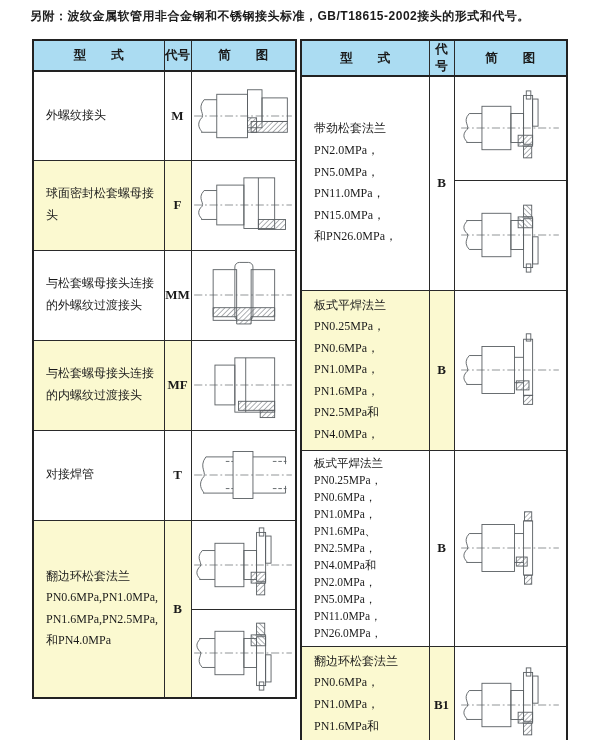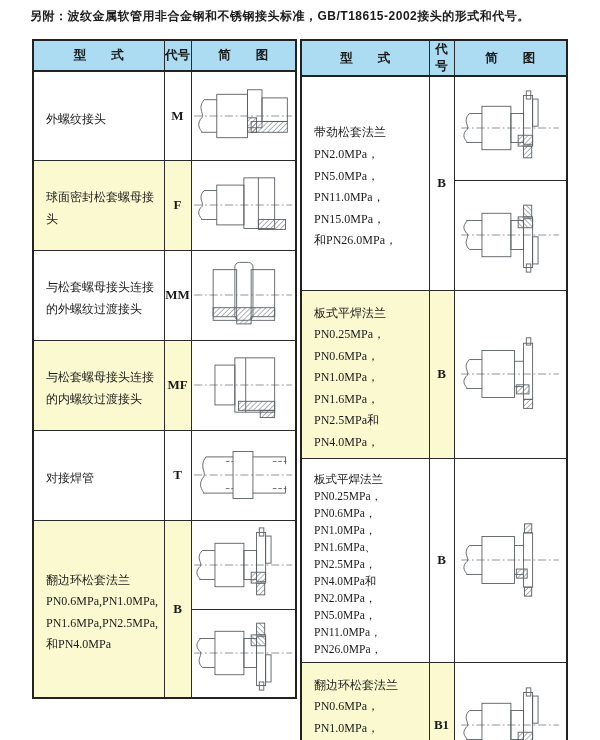--- a/index.html
+++ b/index.html
@@ -17,21 +17,21 @@
     border:2px solid #222222;background:#ffffff;
   }
   table.fit.left{left:32px;width:263px;}
   table.fit.right{left:300px;width:266px;}
   td{border:1px solid #2a2a2a;padding:0;vertical-align:middle;overflow:hidden;}
   tr.hdr td{
     background:#abdcf2;border-bottom:2px solid #222222;
     text-align:center;font-weight:bold;font-size:12.5px;height:29px;
   }
   td.type-cell{
-    padding:12px 6px 4px 12px;font-size:12px;line-height:1.8;
+    padding:4px 6px 4px 12px;font-size:12px;line-height:1.8;
     white-space:pre-line;font-family:"Liberation Serif", serif;
   }
   td.type-cell.dense{font-size:11.5px;line-height:1.48;}
   td.code-cell{
     text-align:center;font-family:"Liberation Serif", serif;
     font-weight:bold;font-size:13px;
   }
   td.diag-cell{text-align:center;}
   tr.hl td.type-cell, tr.hl td.code-cell{background:#fbf9d0;}
   svg.diag{width:100px;height:76px;display:inline-block;vertical-align:middle;}

